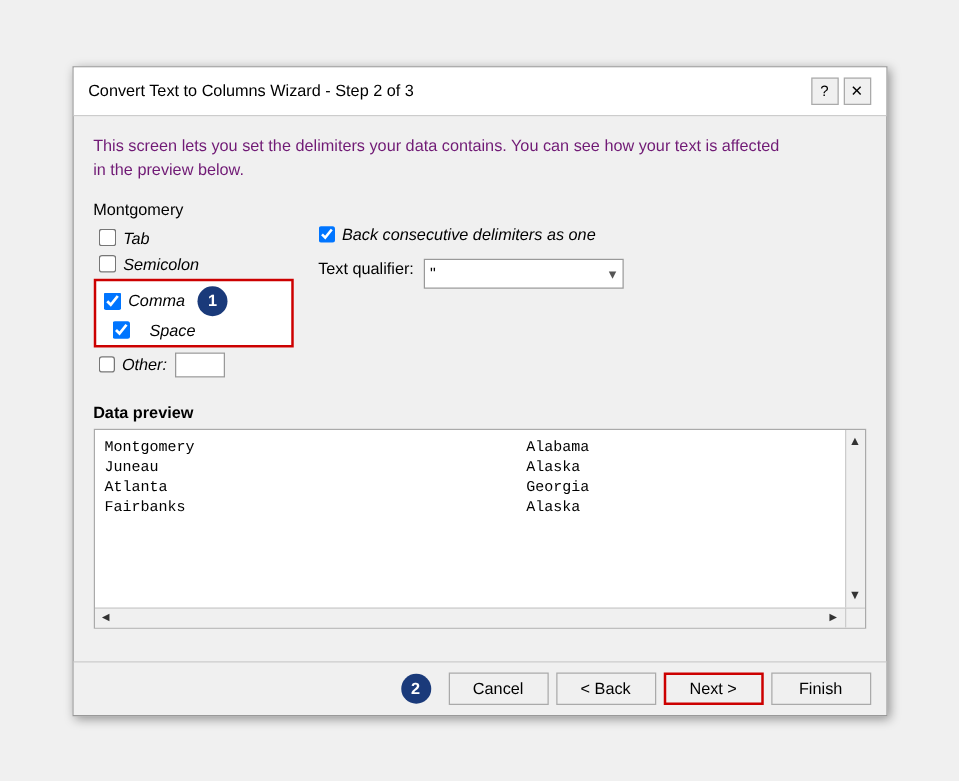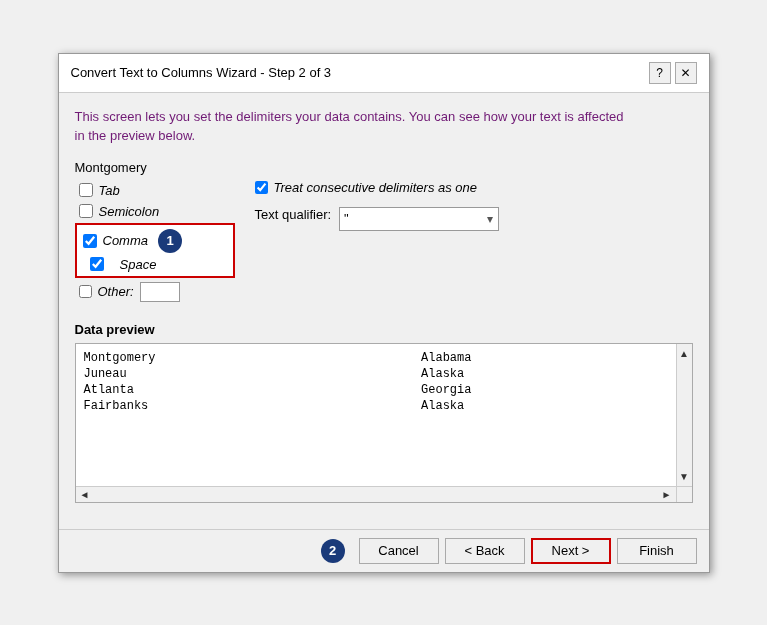--- a/index.html
+++ b/index.html
@@ -309,21 +309,21 @@
         <div class="other-row">
           <input type="checkbox" id="other" style="">
           <label class="checkbox-label" for="other">Other:</label>
           <input type="text" class="other-input" style="">
         </div>
       </div>
 
       <div class="options-section">
         <div class="consecutive-row">
           <input type="checkbox" id="consecutive" checked="" style="">
-          <label class="checkbox-label" for="consecutive">Treat consecutive delimiters as one</label>
+          <label class="checkbox-label" for="consecutive">Back consecutive delimiters as one</label>
         </div>
         <div class="qualifier-row">
           <span class="qualifier-label">Text qualifier:</span>
           <div class="select-wrapper">
             <select class="qualifier-select">
               <option value="double">"</option>
               <option value="single">'</option>
               <option value="none">{none}</option>
             </select>
           </div>

